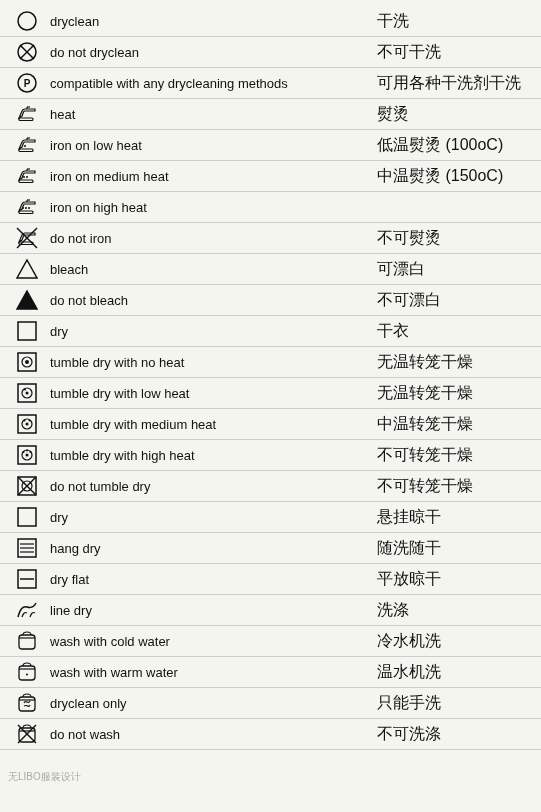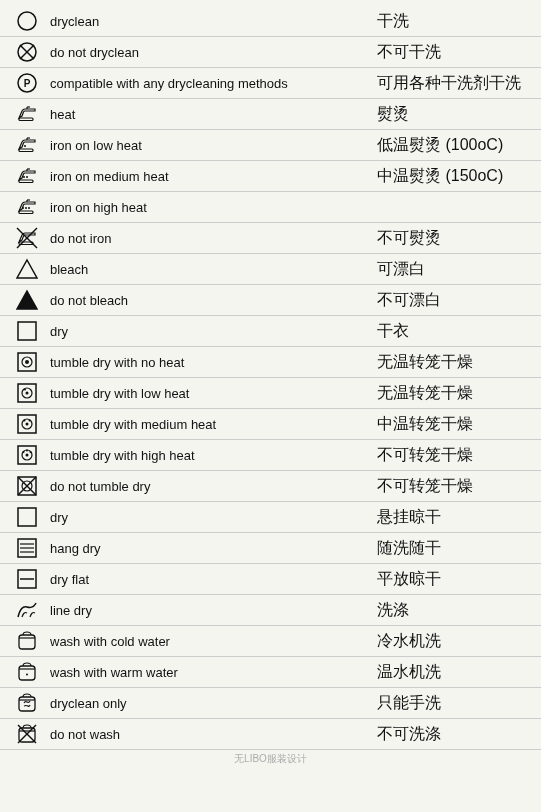--- a/index.html
+++ b/index.html
@@ -43,22 +43,23 @@
       color: #111;
       padding-left: 4px;
     }
     svg {
       width: 22px;
       height: 22px;
     }
     .watermark {
       font-size: 10px;
       color: #aaa;
-      text-align: center;
+      text-align: left;
       padding: 2px 8px;
+      margin-top: 18px;
     }
   </style>
 </head>
 <body>
 
 <div class="table-container">
 
   <div class="row">
     <div class="icon-cell">
       <svg viewBox="0 0 22 22">

